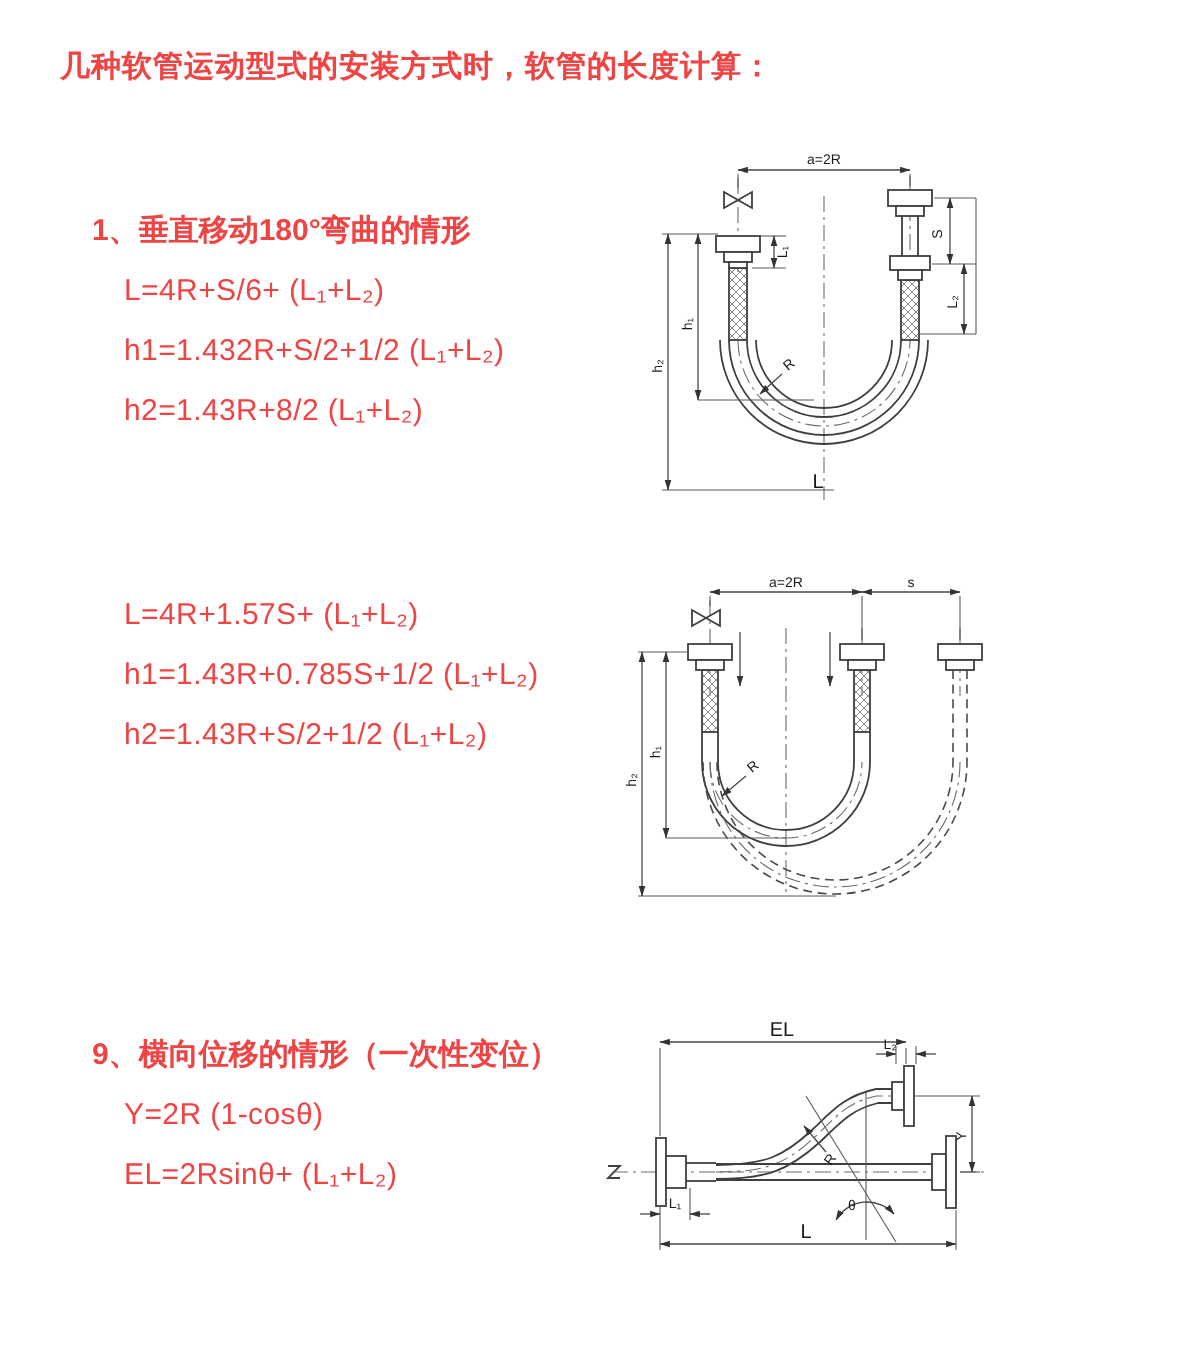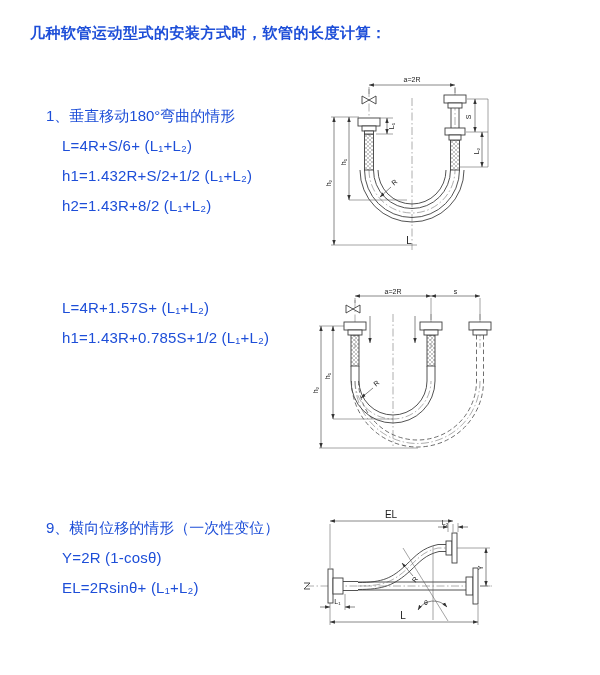--- a/index.html
+++ b/index.html
@@ -1,20 +1,20 @@
 <!DOCTYPE html>
 <html><head>
 <meta charset="utf-8">
 <style>
   html,body{margin:0;padding:0;}
   .page{position:relative;width:540px;height:675px;background:#ffffff;overflow:hidden;
-        font-family:"Liberation Sans",sans-serif;color:#1d4ed8;}
+        font-family:"Liberation Sans",sans-serif;color:#ef4444;}
   .title{position:absolute;left:30px;top:24px;font-size:15px;font-weight:600;letter-spacing:0.5px;white-space:nowrap;}
   .section{position:absolute;left:46px;}
-  .heading{font-size:15px;font-weight:400;height:30px;line-height:20px;white-space:nowrap;}
+  .heading{font-size:15px;font-weight:700;height:30px;line-height:20px;white-space:nowrap;}
   .formula{font-size:15px;height:30px;line-height:20px;padding-left:16px;white-space:nowrap;letter-spacing:0.2px;}
   .diag{position:absolute;}
   
   .ln{stroke:#3f3f3f;stroke-width:0.9;fill:none;}
   .dash{stroke:#4a4a4a;stroke-width:0.8;fill:none;stroke-dasharray:4.5 2.8;}
   .thin{stroke:#5a5a5a;stroke-width:0.55;fill:none;}
   .dim{stroke:#474747;stroke-width:0.65;fill:none;}
   .cl{stroke:#6a6a6a;stroke-width:0.55;fill:none;stroke-dasharray:8 2.5 1.5 2.5;}
   .fit{fill:#ffffff;stroke:#3f3f3f;stroke-width:0.9;}
   .braid{fill:url(#braidpat);stroke:#3f3f3f;stroke-width:0.9;}
@@ -32,20 +32,21 @@
   <div class="section" style="top:106px">
     <div class="heading">1、垂直移动180°弯曲的情形</div>
     <div class="formula">L=4R+S/6+ (L₁+L₂)</div>
     <div class="formula">h1=1.432R+S/2+1/2 (L₁+L₂)</div>
     <div class="formula">h2=1.43R+8/2 (L₁+L₂)</div>
   </div>
 
   <div class="section" style="top:298px">
     <div class="formula">L=4R+1.57S+ (L₁+L₂)</div>
     <div class="formula">h1=1.43R+0.785S+1/2 (L₁+L₂)</div>
+    <div class="formula">h2=1.43R+S/2+1/2 (L₁+L₂)</div>
   </div>
 
   <div class="section" style="top:518px">
     <div class="heading">9、横向位移的情形（一次性变位）</div>
     <div class="formula">Y=2R (1-cosθ)</div>
     <div class="formula">EL=2Rsinθ+ (L₁+L₂)</div>
   </div>
 
   <svg class="diag" style="left:312px;top:70px" width="266" height="187" viewBox="0 0 266 187">
     <defs>

